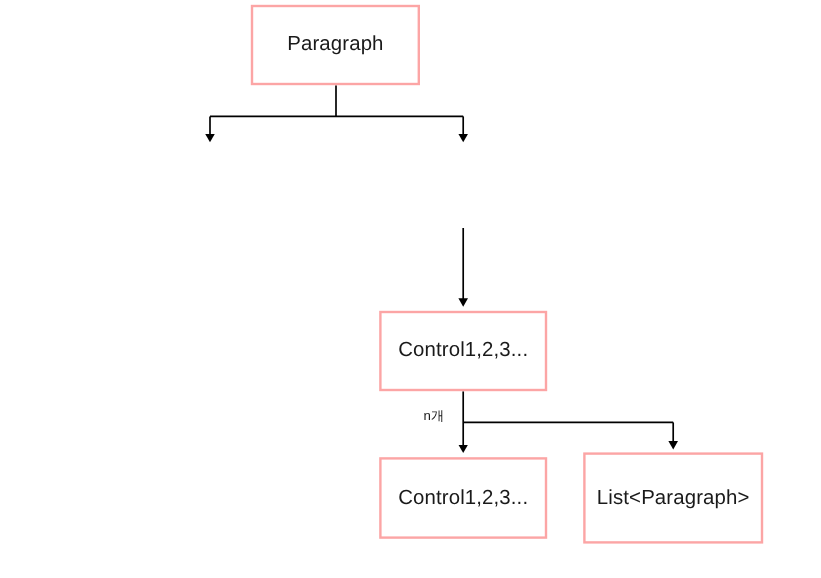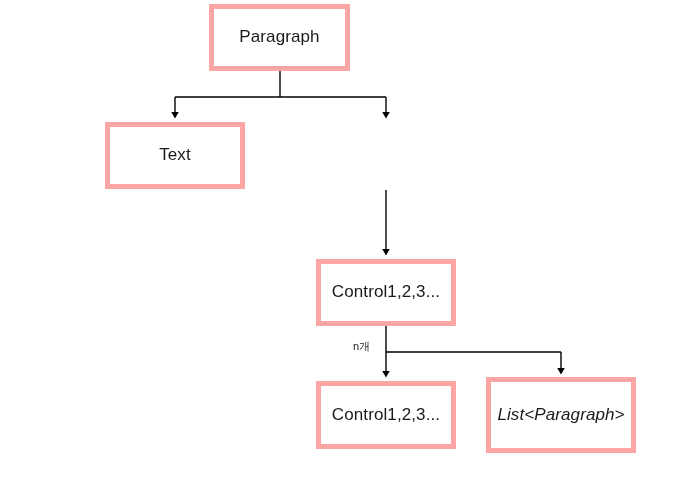--- a/index.html
+++ b/index.html
@@ -22,21 +22,21 @@
     position: absolute;
     left: 0;
     top: 0;
     width: 684px;
     height: 482px;
   }
   .node-box {
     position: absolute;
     box-sizing: border-box;
     background: #ffffff;
-    border: 5px solid #fca5a5;
+    border: 2px solid #fca5a5;
     display: flex;
     align-items: center;
     justify-content: center;
     z-index: 2;
   }
   .node-label {
     font-family: "Liberation Sans", sans-serif;
     font-size: 17px;
     color: #1a1a1a;
     line-height: 1.2;
@@ -79,32 +79,29 @@
       <path d="M 386 326 L 386 374" stroke="#000000" stroke-width="1.4" fill="none" marker-end="url(#arrowhead)"></path>
       <path d="M 386 352 L 561 352" stroke="#000000" stroke-width="1.4" fill="none"></path>
       <path d="M 561 352 L 561 371" stroke="#000000" stroke-width="1.4" fill="none" marker-end="url(#arrowhead)"></path>
     </g>
   </svg>
 
   <div class="node-box" style="left:209px; top:4px; width:141px; height:67px;">
     <span class="node-label">Paragraph</span>
   </div>
 
-  <div class="node-box" style="left:105px; top:122px; width:140px; height:67px;">
-    <span class="node-label">Text</span>
-  </div>
 
 
   <div class="node-box" style="left:316px; top:259px; width:140px; height:67px;">
     <span class="node-label">Control1,2,3...</span>
   </div>
 
   <div class="edge-label" style="left:353px; top:339px;">n개</div>
 
   <div class="node-box" style="left:316px; top:381px; width:140px; height:68px;">
     <span class="node-label">Control1,2,3...</span>
   </div>
 
-  <div class="node-box" style="left:486px; top:377px; width:150px; height:76px;font-style:italic;">
+  <div class="node-box" style="left:486px; top:377px; width:150px; height:76px;">
     <span class="node-label">List&lt;Paragraph&gt;</span>
   </div>
 
 </div>
 
 </body></html>

